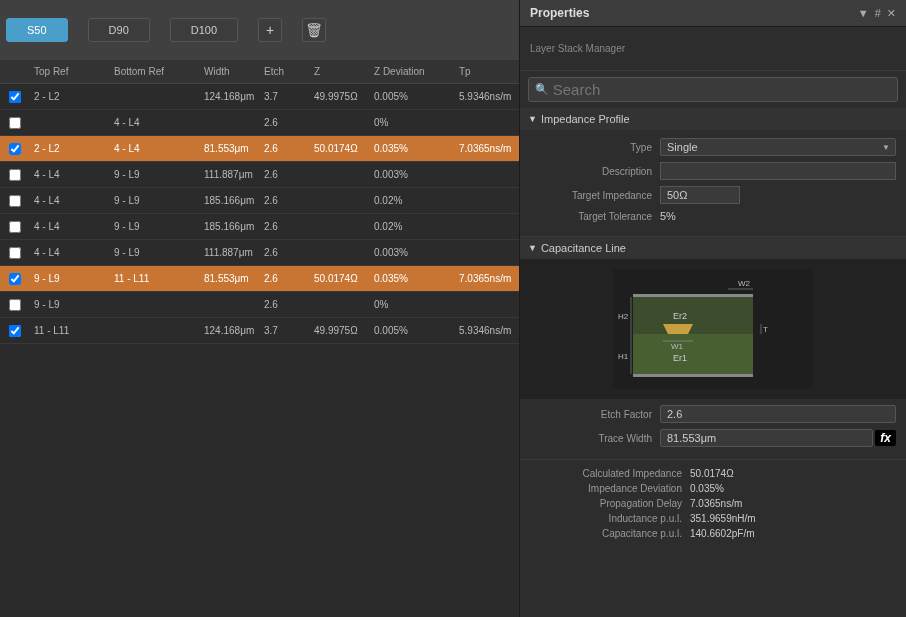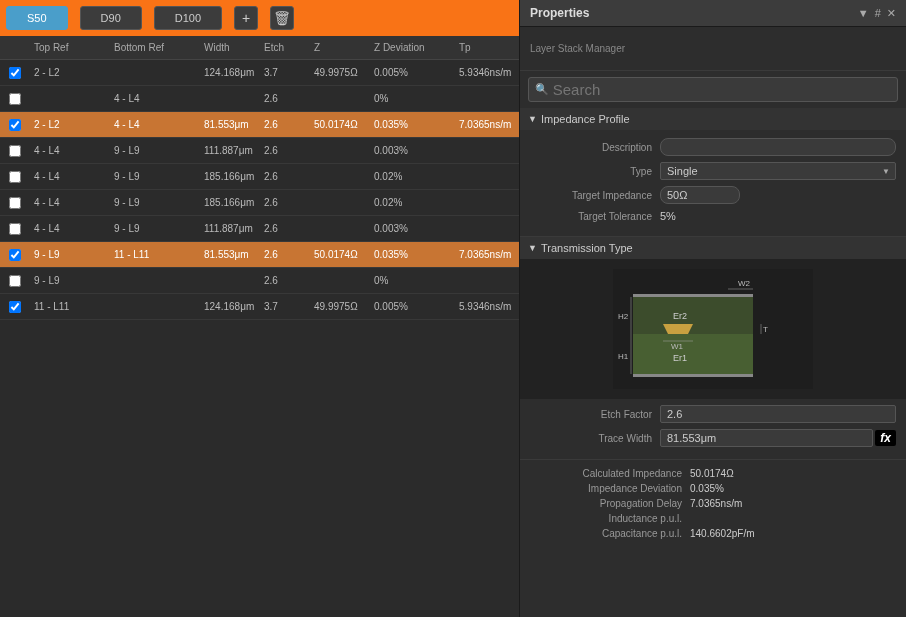--- a/index.html
+++ b/index.html
@@ -1,21 +1,21 @@
 <!DOCTYPE html>
 <html><head>
   <meta charset="utf-8">
   <style>
     * { box-sizing: border-box; margin: 0; padding: 0; }
     body { background: #2b2b2b; font-family: 'Segoe UI', Arial, sans-serif; font-size: 11px; color: #ccc; width: 906px; height: 617px; overflow: hidden; display: flex; }
 
     
     .left-panel { width: 520px; height: 617px; background: #2b2b2b; display: flex; flex-direction: column; border-right: 1px solid #1a1a1a; }
 
-    .tab-bar { display: flex; align-items: center; background: #f97316; padding: 6px 6px; gap: 12px; }
+    .tab-bar { display: flex; align-items: center; background: #404040; padding: 18px 6px; gap: 20px; }
     .tab { padding: 5px 20px; border-radius: 3px; cursor: pointer; font-size: 11px; color: #ccc; background: #3c3c3c; border: 1px solid #555; }
     .tab.active { background: #4a9eca; color: #fff; border-color: #4a9eca; }
     .tab-btn { width: 24px; height: 24px; background: #3c3c3c; border: 1px solid #555; border-radius: 3px; color: #ccc; cursor: pointer; display: flex; align-items: center; justify-content: center; font-size: 14px; }
 
     .table-header { display: grid; grid-template-columns: 30px 80px 90px 60px 50px 60px 85px 70px; background: #333; border-bottom: 1px solid #444; padding: 4px 0; }
     .table-header span { color: #aaa; font-size: 10px; padding: 2px 4px; }
 
     .table-body { flex: 1; overflow-y: auto; }
     .table-row { display: grid; grid-template-columns: 30px 80px 90px 60px 50px 60px 85px 70px; padding: 3px 0; border-bottom: 1px solid #383838; align-items: center; min-height: 26px; }
     .table-row.highlighted { background: #c87533; color: #fff; }
@@ -37,21 +37,21 @@
     .search-bar { display: flex; align-items: center; background: #3a3a3a; margin: 6px 8px; border-radius: 3px; border: 1px solid #555; padding: 3px 6px; gap: 4px; }
     .search-bar input { background: transparent; border: none; outline: none; color: #ccc; font-size: 15px; width: 100%; }
 
     .section { border-bottom: 1px solid #3a3a3a; }
     .section-header { background: #333; padding: 5px 8px; color: #ccc; font-size: 11px; cursor: pointer; display: flex; align-items: center; gap: 4px; }
     .section-content { padding: 8px 10px; }
 
     .prop-row { display: flex; align-items: center; margin-bottom: 6px; }
     .prop-label { width: 130px; text-align: right; color: #999; font-size: 10px; padding-right: 8px; }
     .prop-value { flex: 1; }
-    .prop-input { background: #3a3a3a; border: 1px solid #555; border-radius: 8px; color: #ccc; font-size: 11px; padding: 2px 6px; width: 100%; }
+    .prop-input { background: #3a3a3a; border: 1px solid #555; border-radius: 0; color: #ccc; font-size: 11px; padding: 2px 6px; width: 100%; }
     .prop-select { background: #3a3a3a; border: 1px solid #555; border-radius: 2px; color: #ccc; font-size: 11px; padding: 2px 6px; width: 100%; cursor: pointer; appearance: none; }
     .select-wrapper { position: relative; flex: 1; }
     .select-wrapper::after { content: '▼'; position: absolute; right: 6px; top: 50%; transform: translateY(-50%); font-size: 8px; color: #aaa; pointer-events: none; }
 
     
     .tl-section { padding: 0; }
     .tl-diagram { background: #222; margin: 0; padding: 10px; display: flex; align-items: center; justify-content: center; gap: 10px; position: relative; min-height: 140px; }
     .tl-svg { width: 200px; height: 120px; }
     .tl-params { font-size: 9px; color: #bbb; line-height: 1.6; }
     .tl-simulated { font-size: 9px; color: #777; padding: 3px 10px 5px; border-bottom: 1px solid #3a3a3a; }
@@ -232,53 +232,53 @@
     <input type="text" placeholder="Search" style="">
   </div>
 
   <div class="section">
     <div class="section-header">
       <span style="font-size:9px;">▼</span>
       <span>Impedance Profile</span>
     </div>
     <div class="section-content">
       <div class="prop-row">
-        <div class="prop-label">Description</div>
-        <div class="prop-value">
-          <input class="prop-input" value="" style="">
-        </div>
-      </div>
-      <div class="prop-row">
         <div class="prop-label">Type</div>
         <div class="select-wrapper">
           <select class="prop-select">
             <option>Single</option>
             <option>Differential</option>
           </select>
         </div>
       </div>
       <div class="prop-row">
+        <div class="prop-label">Description</div>
+        <div class="prop-value">
+          <input class="prop-input" value="" style="">
+        </div>
+      </div>
+      <div class="prop-row">
         <div class="prop-label">Target Impedance</div>
         <div class="prop-value">
           <input class="prop-input" value="50Ω" style="width: 80px;">
         </div>
       </div>
       <div class="prop-row">
         <div class="prop-label">Target Tolerance</div>
         <div class="prop-value">
           <span style="color:#ccc; font-size:11px;">5%</span>
         </div>
       </div>
     </div>
   </div>
 
   <div class="section">
     <div class="section-header">
       <span style="font-size:9px;">▼</span>
-      <span>Transmission Type</span>
+      <span>Capacitance Line</span>
     </div>
     <div class="tl-section">
       <div class="tl-diagram">
         <svg class="tl-svg" viewBox="0 0 200 120">
 
           <rect x="0" y="0" width="200" height="120" fill="#1e1e1e"></rect>
 
           <rect x="20" y="65" width="120" height="40" fill="#5a7a3a" opacity="0.7"></rect>
 
           <rect x="20" y="28" width="120" height="37" fill="#5a7a3a" opacity="0.5"></rect>
@@ -333,19 +333,20 @@
     <div class="calc-row">
       <div class="calc-label">Impedance Deviation</div>
       <div class="calc-value">0.035%</div>
     </div>
     <div class="calc-row">
       <div class="calc-label">Propagation Delay</div>
       <div class="calc-value">7.0365ns/m</div>
     </div>
     <div class="calc-row">
       <div class="calc-label">Inductance p.u.l.</div>
+      <div class="calc-value">351.9659nH/m</div>
     </div>
     <div class="calc-row">
       <div class="calc-label">Capacitance p.u.l.</div>
       <div class="calc-value">140.6602pF/m</div>
     </div>
   </div>
 </div>
 
 </body></html>

